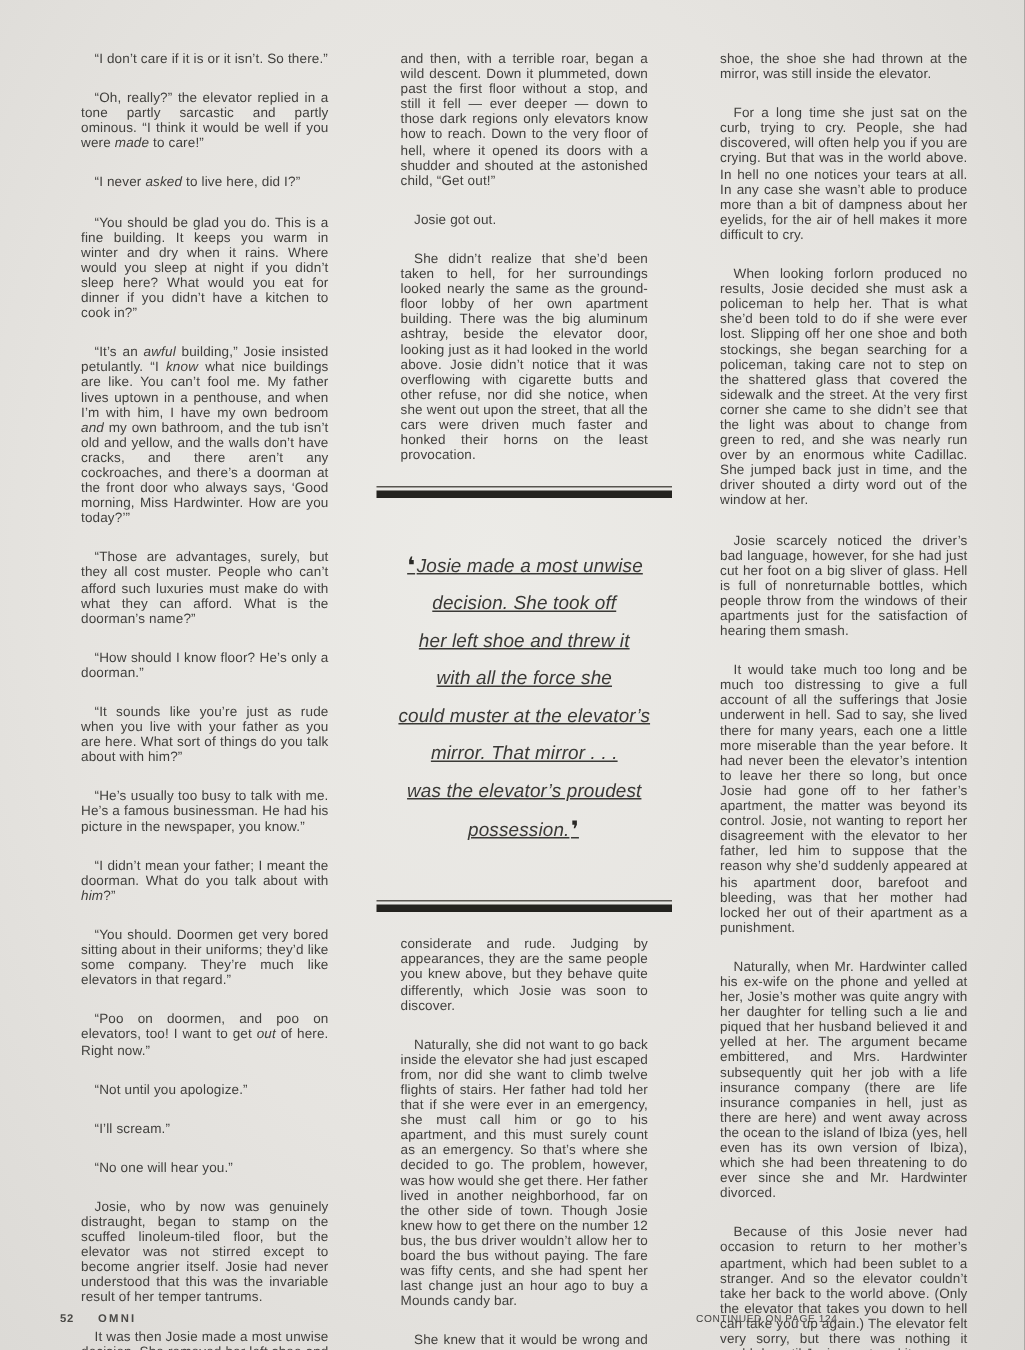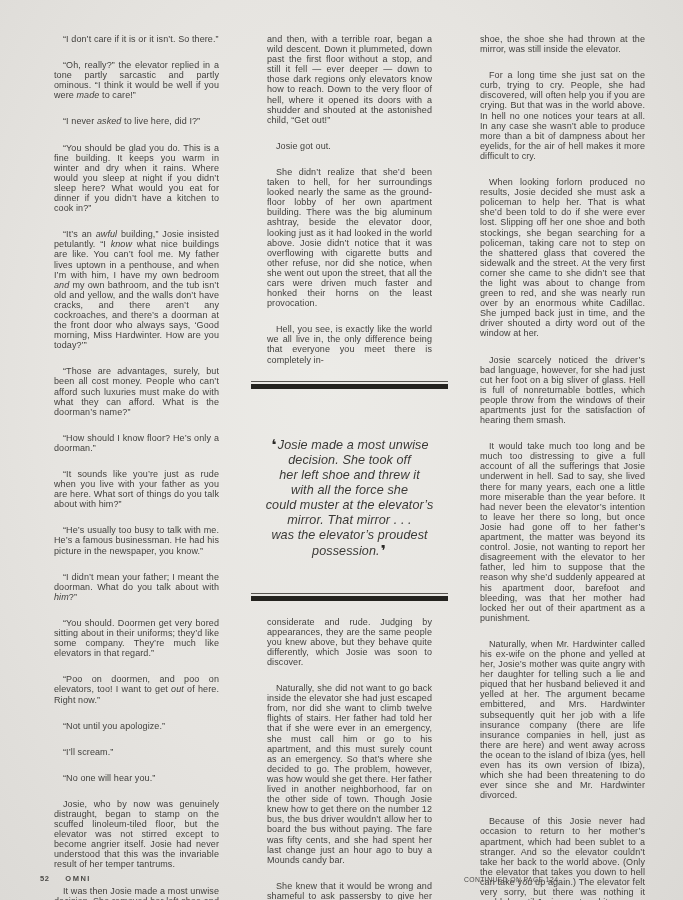--- a/index.html
+++ b/index.html
@@ -31,26 +31,27 @@
   .col p.indent { text-indent: 9px; }
   .col p.gap { margin-top: 11px; }
   em { font-style: italic; }
 
   
   .pq-rule { margin-top: 7px; }
   .pq-rule .thin  { border-top: 1px solid #57544f; }
   .pq-rule .thick { height: 5px; background: #24231f; margin-top: 2px; }
   .pq-rule.bottom { margin-top: 0; }
   .pullquote {
-    padding: 48px 0 34px;
+    padding: 32px 0 34px;
     text-align: center;
     font-style: italic;
     font-size: 12.6px;
-    line-height: 15px;
+    line-height: 25px;
     color: #3b3a37;
+    text-decoration: underline;
   }
   .pullquote .pq-text { white-space: normal; }
   .qmark {
     font-style: normal;
     font-weight: bold;
     font-size: 15px;
     font-family: "DejaVu Sans", sans-serif;
     color: #2a2926;
     position: relative;
     top: 1px;
@@ -84,40 +85,39 @@
 
 <div class="page">
   <div class="columns">
 
     <div class="col">
         <p class="indent">“I don’t care if it is or it isn’t. So there.”</p>
         <p class="indent">“Oh, really?” the elevator replied in a tone partly sarcastic and partly ominous. “I think it would be well if you were <em>made</em> to care!”</p>
         <p class="indent">“I never <em>asked</em> to live here, did I?”</p>
         <p class="indent">“You should be glad you do. This is a fine building. It keeps you warm in winter and dry when it rains. Where would you sleep at night if you didn’t sleep here? What would you eat for dinner if you didn’t have a kitchen to cook in?”</p>
         <p class="indent">“It’s an <em>awful</em> building,” Josie insisted petulantly. “I <em>know</em> what nice buildings are like. You can’t fool me. My father lives uptown in a penthouse, and when I’m with him, I have my own bedroom <em>and</em> my own bathroom, and the tub isn’t old and yellow, and the walls don’t have cracks, and there aren’t any cockroaches, and there’s a doorman at the front door who always says, ‘Good morning, Miss Hardwinter. How are you today?’”</p>
-        <p class="indent">“Those are advantages, surely, but been all cost money. People who can’t afford such luxuries must make do with what they can afford. What is the doorman’s name?”</p>
+        <p class="indent">“Those are advantages, surely, but they all cost muster. People who can’t afford such luxuries must make do with what they can afford. What is the doorman’s name?”</p>
         <p class="indent">“How should I know floor? He’s only a doorman.”</p>
         <p class="indent">“It sounds like you’re just as rude when you live with your father as you are here. What sort of things do you talk about with him?”</p>
         <p class="indent">“He’s usually too busy to talk with me. He’s a famous businessman. He had his picture in the newspaper, you know.”</p>
         <p class="indent">“I didn’t mean your father; I meant the doorman. What do you talk about with <em>him</em>?”</p>
         <p class="indent">“You should. Doormen get very bored sitting about in their uniforms; they’d like some company. They’re much like elevators in that regard.”</p>
         <p class="indent">“Poo on doormen, and poo on elevators, too! I want to get <em>out</em> of here. Right now.”</p>
         <p class="indent">“Not until you apologize.”</p>
         <p class="indent">“I’ll scream.”</p>
         <p class="indent">“No one will hear you.”</p>
         <p class="indent">Josie, who by now was genuinely distraught, began to stamp on the scuffed linoleum-tiled floor, but the elevator was not stirred except to become angrier itself. Josie had never understood that this was the invariable result of her temper tantrums.</p>
         <p class="indent">It was then Josie made a most unwise decision. She removed her left shoe and threw it with all the force she could muster at the elevator’s mirror. That mirror, up in the corner of the cage, was the elevator’s proudest possession. No other elevator (it believed), however superior in other respects, could boast a mirror of such bright distinction. When it shattered, the elevator shivered along the length of its whole cable</p>
       </div>
 
     <div class="col">
       <div>
           <p class="">and then, with a terrible roar, began a wild descent. Down it plummeted, down past the first floor without a stop, and still it fell — ever deeper — down to those dark regions only elevators know how to reach. Down to the very floor of hell, where it opened its doors with a shudder and shouted at the astonished child, “Get out!”</p>
           <p class="indent">Josie got out.</p>
           <p class="indent">She didn’t realize that she’d been taken to hell, for her surroundings looked nearly the same as the ground-floor lobby of her own apartment building. There was the big aluminum ashtray, beside the elevator door, looking just as it had looked in the world above. Josie didn’t notice that it was overflowing with cigarette butts and other refuse, nor did she notice, when she went out upon the street, that all the cars were driven much faster and honked their horns on the least provocation.</p>
-          <p class="indent">Hell, you see, is exactly like the world we all live in, the only difference being that everyone you meet there is completely in-</p>
         </div>
 
       <div class="pq-rule">
         <div class="thin"></div>
         <div class="thick"></div>
       </div>
 
       <div class="pullquote">
         <span class="qmark">❛</span><span class="pq-text">Josie made a most unwise<br>decision. She took off<br>her left shoe and threw it<br>with all the force she<br>could muster at the elevator’s<br>mirror. That mirror . . .<br>was the elevator’s proudest<br>possession.</span><span class="qmark">❜</span>
       </div>

